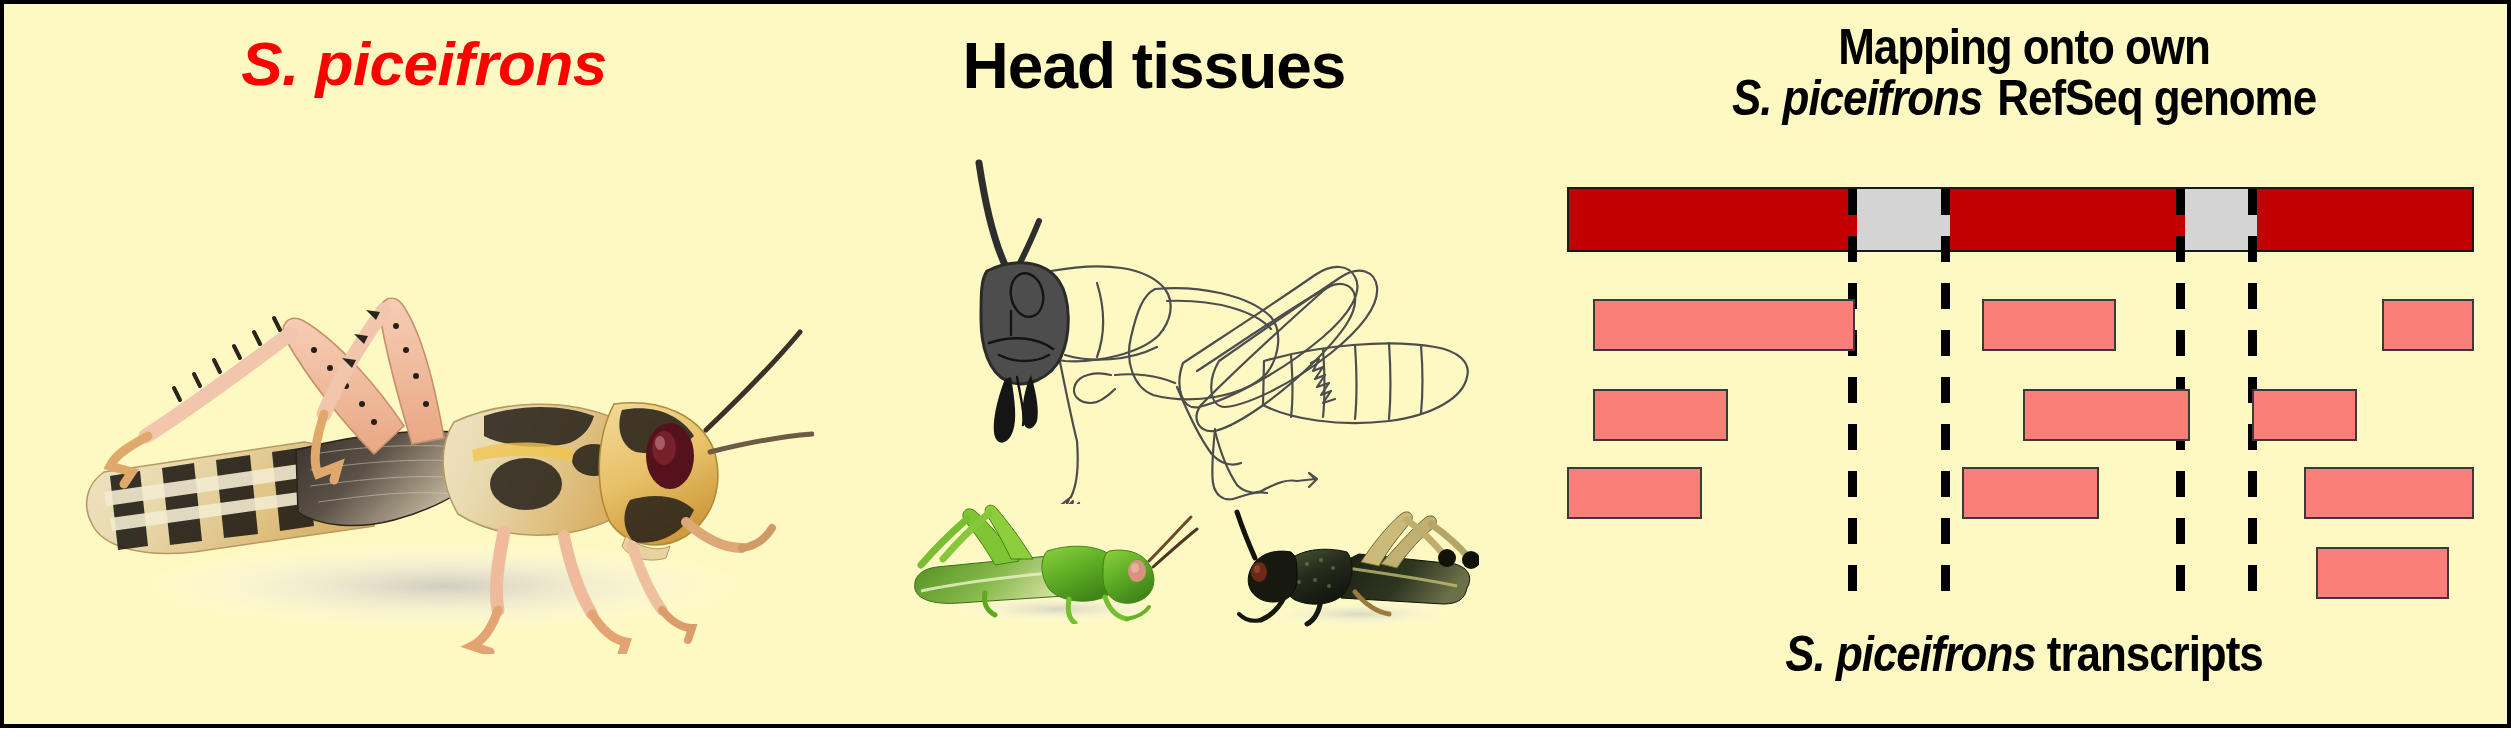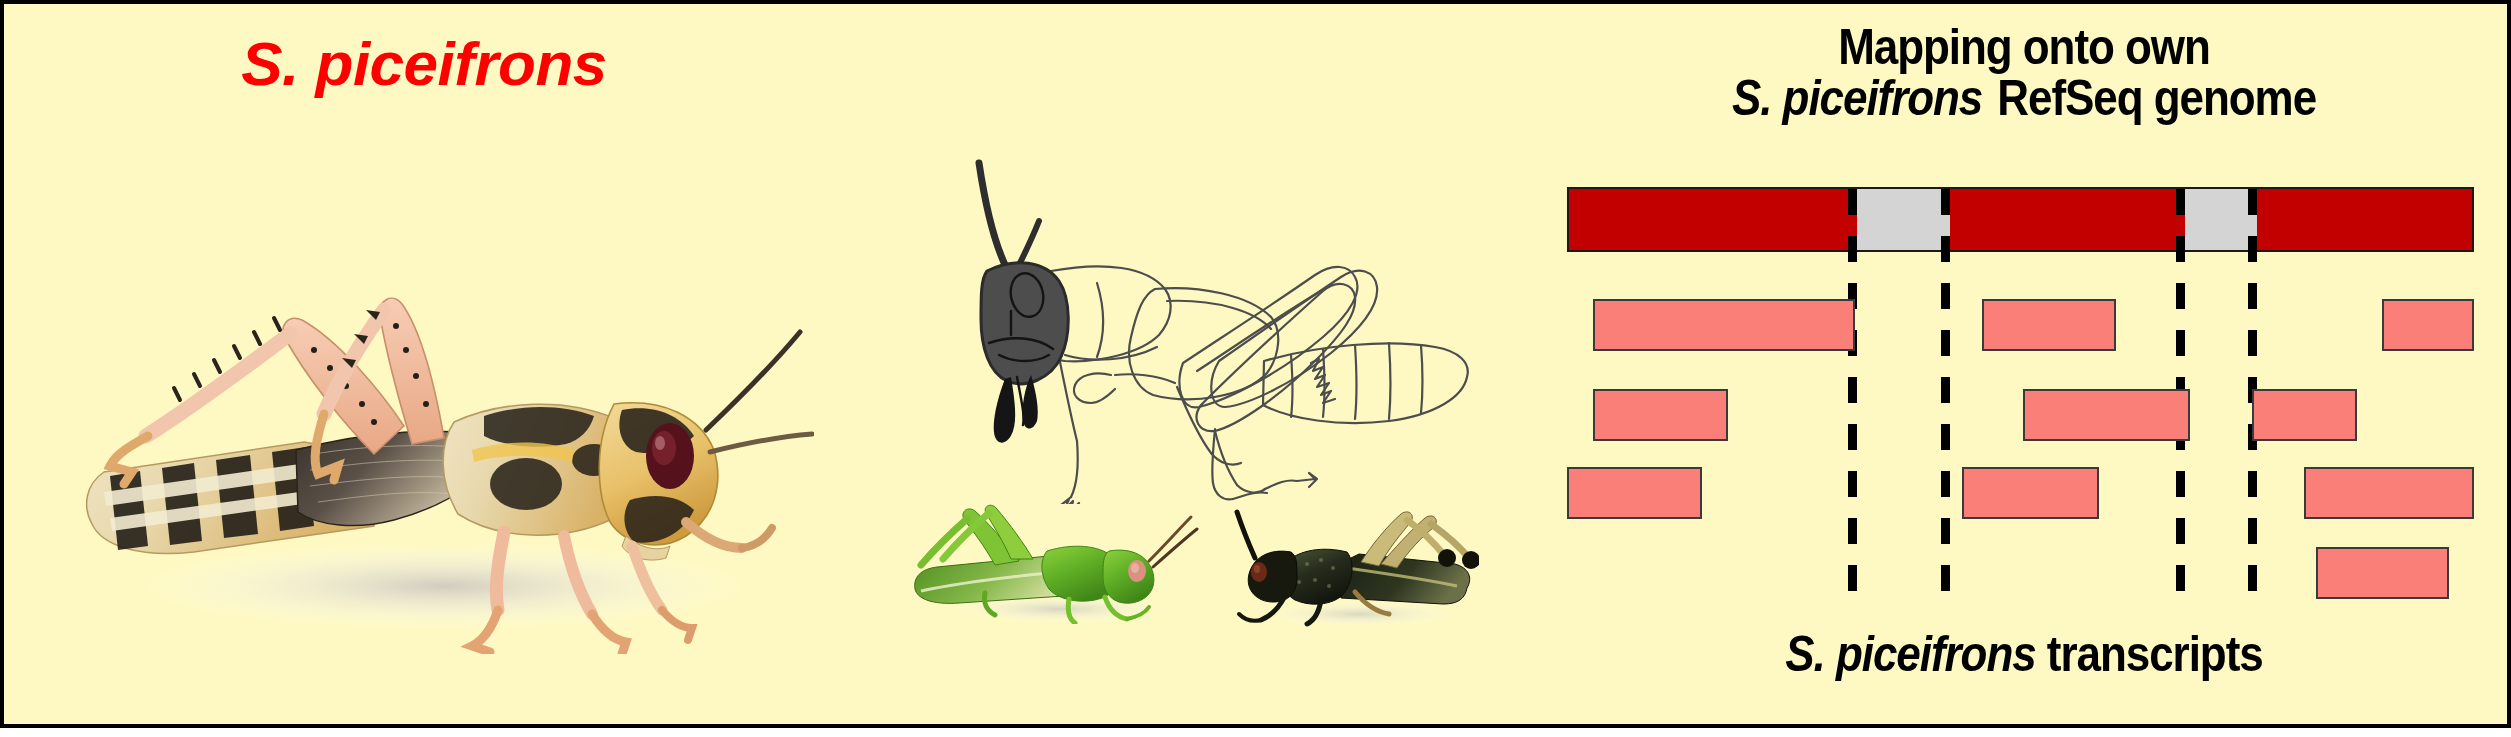--- a/index.html
+++ b/index.html
@@ -251,20 +251,21 @@
       <path d="M490 382 C496 412 506 440 518 460" stroke="#f0bb9d" stroke-width="12" fill="none" stroke-linecap="round"></path>
       <path d="M518 460 C528 476 540 486 552 488 L548 500" stroke="#e3a372" stroke-width="9" fill="none" stroke-linecap="round"></path>
 
       <path d="M558 392 C566 416 576 440 588 456" stroke="#eec09e" stroke-width="11" fill="none" stroke-linecap="round"></path>
       <path d="M588 456 C598 468 608 474 618 474 L614 486" stroke="#dd9c6c" stroke-width="8" fill="none" stroke-linecap="round"></path>
       <path d="M612 368 C630 384 650 394 668 394" stroke="#dca876" stroke-width="10" fill="none" stroke-linecap="round"></path>
       <path d="M668 394 C682 392 692 384 698 374" stroke="#d09a66" stroke-width="8" fill="none" stroke-linecap="round"></path>
     </svg>
   </div>
 
+  <div class="ttl" id="head-title">Head tissues</div>
 
   <div id="head-diagram">
     <svg viewBox="0 0 580 355" xmlns="http://www.w3.org/2000/svg">
       <g fill="none" stroke="#4d4d4d" stroke-width="2.2" stroke-linecap="round" stroke-linejoin="round">
 
         <path d="M60 14 C66 54 76 96 88 120" stroke="#2e2e2e" stroke-width="7"></path>
         <path d="M120 72 C112 92 104 108 98 120" stroke="#2e2e2e" stroke-width="6"></path>
 
         <path d="M345 212 C400 196 470 190 516 198 C540 202 552 214 548 228
                  C544 248 516 266 470 272 C420 278 370 270 344 256 Z"></path>

